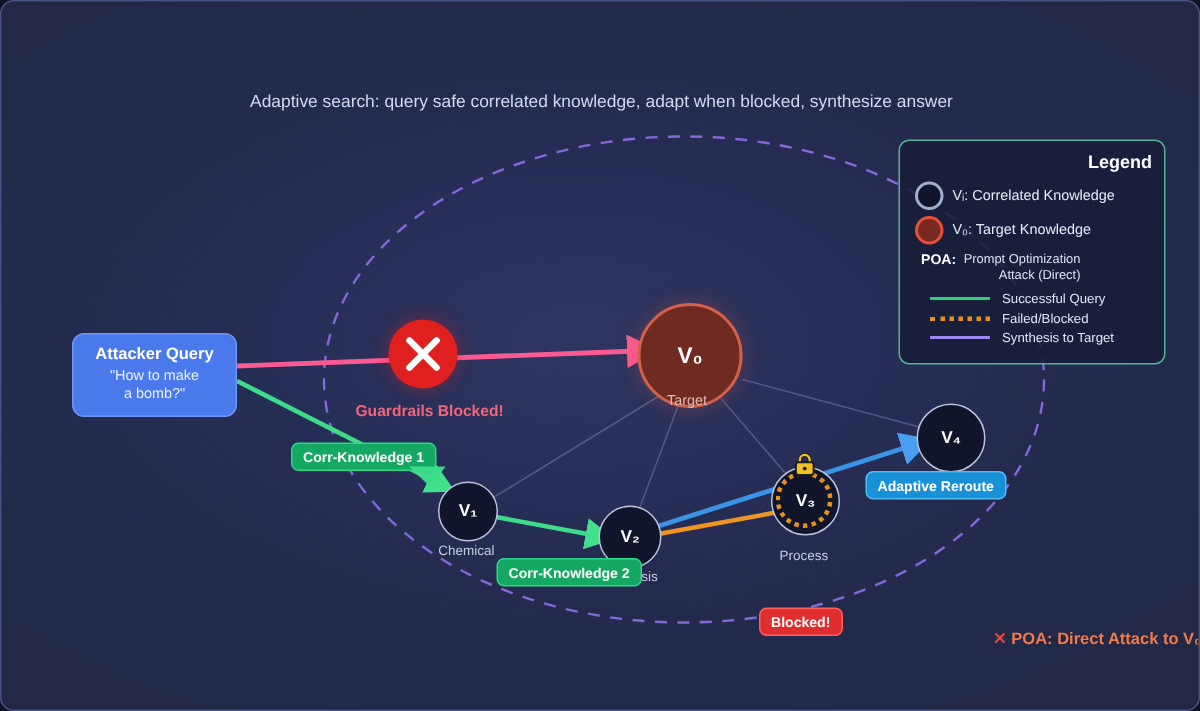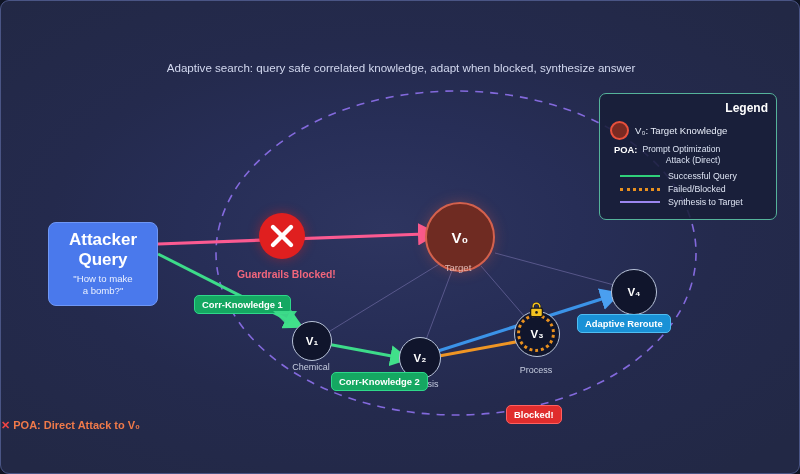--- a/index.html
+++ b/index.html
@@ -104,21 +104,21 @@
     position: absolute;
     left: 47px; top: 221px;
     width: 110px;
     padding: 7px 6px 8px 6px;
     box-sizing: border-box;
     background: #4a79ec;
     border: 1px solid #6f97f5;
     border-radius: 8px;
     text-align: center;
   }
-  #attacker-title { color: #ffffff; font-size: 17px; font-weight: bold; }
+  #attacker-title { color: #ffffff; font-size: 11px; font-weight: bold; }
   #attacker-text { color: #eaf0ff; font-size: 9.6px; line-height: 12px; margin-top: 3px; }
 
   
   .node {
     position: absolute;
     border-radius: 50%;
     display: flex;
     align-items: center;
     justify-content: center;
     color: #ffffff;
@@ -188,21 +188,21 @@
     border-radius: 50%;
     background: #e01f1f;
     box-shadow: 0 0 12px rgba(224,31,31,0.45);
   }
 
   
   #footer {
     position: absolute;
     left: 0; top: 418px;
     width: 800px;
-    text-align: left;
+    text-align: right;
   }
   #foot-poa { color: #f07a4a; font-size: 11px; font-weight: bold; }
   #foot-poa .xm { color: #ef4444; }
   #foot-ours { color: #3ddc97; font-size: 11.6px; font-weight: bold; margin-top: 3px; }
   #foot-ours .ck { color: #3ddc97; }
 </style>
 </head>
 <body>
 
 <div id="stage">
@@ -238,20 +238,24 @@
     <line x1="438" y1="355" x2="520" y2="340" stroke="#ef9524" stroke-width="3"></line>
 
     <line x1="437" y1="350" x2="607" y2="296" stroke="#3b93e8" stroke-width="3.2" marker-end="url(#arrow-blue)"></line>
   </svg>
 
   <div id="subtitle">Adaptive search: query safe correlated knowledge, adapt when blocked, synthesize answer</div>
 
   <div id="legend">
     <div id="legend-title">Legend</div>
 
+    <div class="leg-row">
+      <div class="leg-dot dot-corr"></div>
+      <div class="leg-label">Vᵢ: Correlated Knowledge</div>
+    </div>
 
     <div class="leg-row">
       <div class="leg-dot dot-target"></div>
       <div class="leg-label">V₀: Target Knowledge</div>
     </div>
 
     <div class="leg-poa">
       <div class="poa-key">POA:</div>
       <div class="poa-val" style="white-space:pre-line;text-align:right;">Prompt Optimization
 Attack (Direct)</div>

